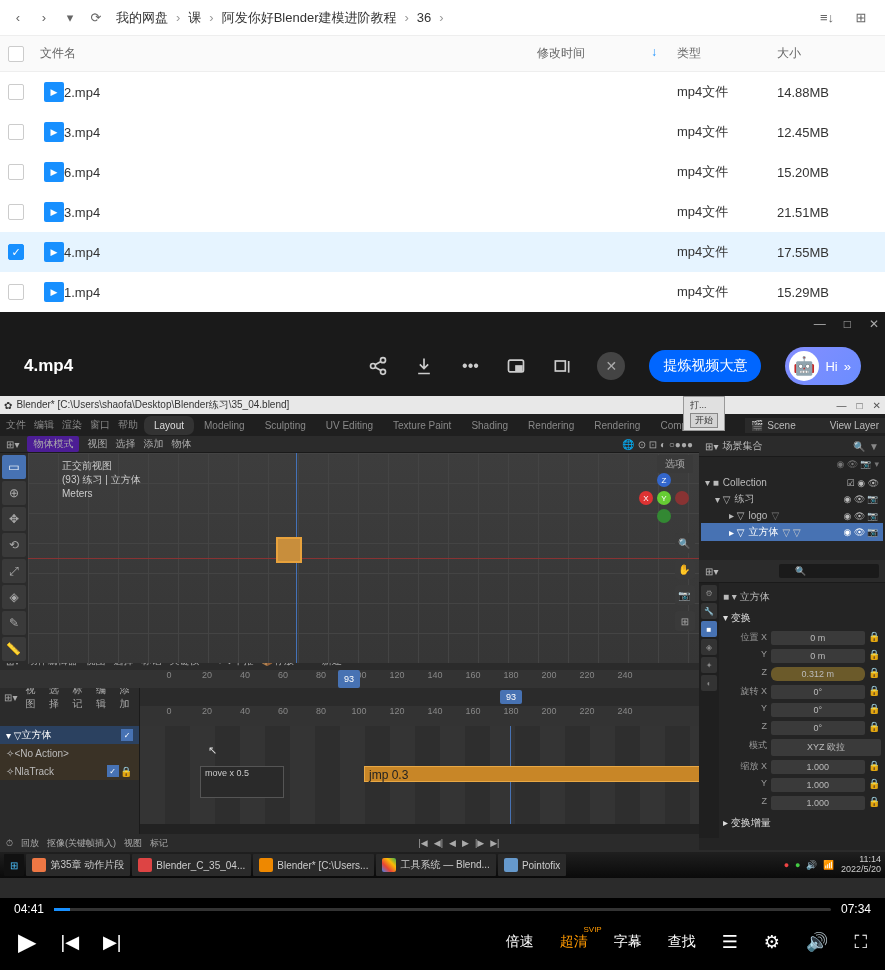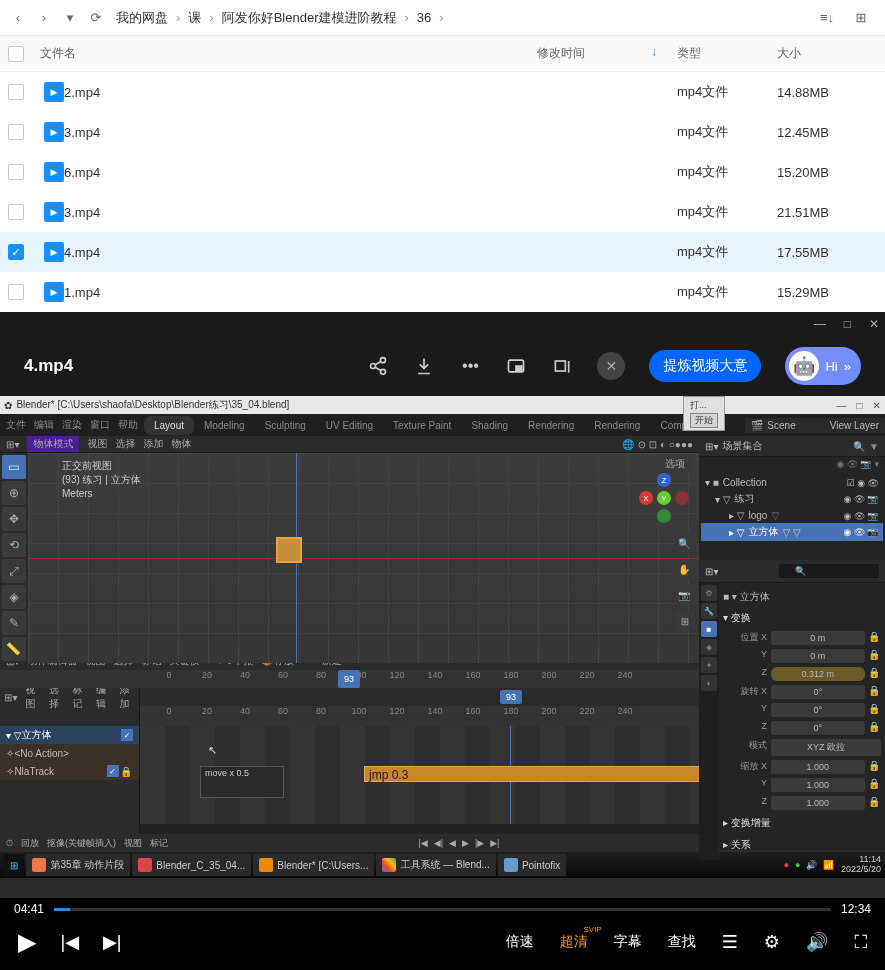--- a/index.html
+++ b/index.html
@@ -581,21 +581,20 @@
               <div class="props-label">Y</div>
               <div class="props-val">1.000</div>
               <span>🔒</span>
             </div>
           <div class="props-row">
               <div class="props-label">Z</div>
               <div class="props-val">1.000</div>
               <span>🔒</span>
             </div>
           <div class="props-section">▸ <span>变换增量</span></div>
-          <div class="props-section">▸ <span>关系</span></div>
         </div>
       </div>
     </div>
 
     <div class="play-controls">
       <span>⏱</span>
       <span>回放</span>
       <span>抠像(关键帧插入)</span>
       <span>视图</span>
       <span>标记</span>
@@ -650,21 +649,21 @@
       </div>
     </div>
   </div>
 
   <div class="video-controls">
     <div class="progress-row">
       <span>04:41</span>
       <div class="progress-bar">
           <div class="progress-fill"></div>
         </div>
-      <span>12:34</span>
+      <span>07:34</span>
     </div>
     <div class="ctrl-row">
       <span class="play-btn">▶</span>
       <span class="ctrl-icon">|◀</span>
       <span class="ctrl-icon">▶|</span>
       <div class="ctrl-right">
         <span>倍速</span>
         <span class="quality"><span>超清</span><span class="badge">SVIP</span></span>
         <span>字幕</span>
         <span>查找</span>

